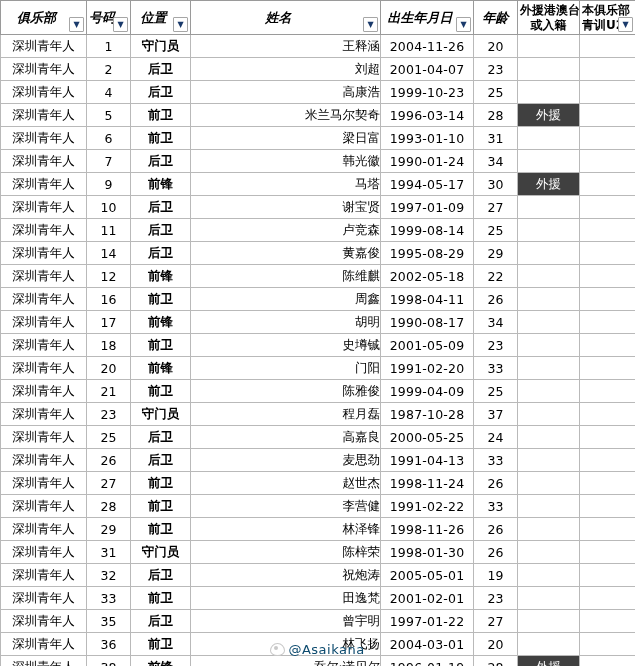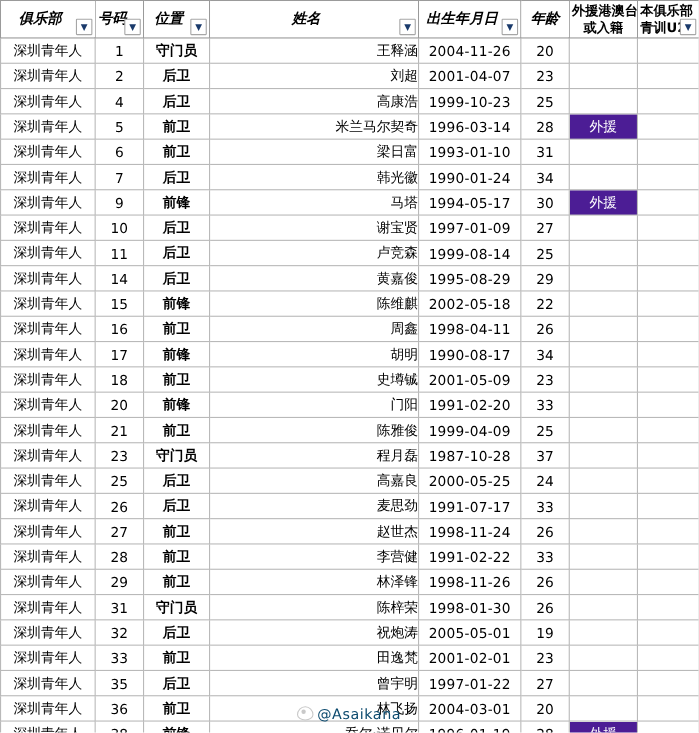--- a/index.html
+++ b/index.html
@@ -96,21 +96,21 @@
     margin-left: 12px;
   }
   td.c-age {
     text-align: center;
   }
   td.c-tag {
     text-align: center;
     font-size: 12.5px;
   }
   td.c-tag.filled {
-    background: #4c1d95;
+    background: #404040;
     color: #ffffff;
     font-weight: normal;
   }
   td.c-youth {
     text-align: center;
   }
   
   .watermark {
     position: absolute;
     left: 0;
@@ -309,21 +309,21 @@
         <td class="c-num">14</td>
         <td class="c-pos">后卫</td>
         <td class="c-name">黄嘉俊</td>
         <td class="c-dob">1995-08-29</td>
         <td class="c-age">29</td>
         <td class="c-tag"></td>
         <td class="c-youth"></td>
       </tr>
       <tr class="data-row">
         <td class="c-club">深圳青年人</td>
-        <td class="c-num">15</td>
+        <td class="c-num">12</td>
         <td class="c-pos">前锋</td>
         <td class="c-name">陈维麒</td>
         <td class="c-dob">2002-05-18</td>
         <td class="c-age">22</td>
         <td class="c-tag"></td>
         <td class="c-youth"></td>
       </tr>
       <tr class="data-row">
         <td class="c-club">深圳青年人</td>
         <td class="c-num">16</td>
@@ -392,21 +392,21 @@
         <td class="c-dob">2000-05-25</td>
         <td class="c-age">24</td>
         <td class="c-tag"></td>
         <td class="c-youth"></td>
       </tr>
       <tr class="data-row">
         <td class="c-club">深圳青年人</td>
         <td class="c-num">26</td>
         <td class="c-pos">后卫</td>
         <td class="c-name">麦思劲</td>
-        <td class="c-dob">1991-07-17</td>
+        <td class="c-dob">1991-04-13</td>
         <td class="c-age">33</td>
         <td class="c-tag"></td>
         <td class="c-youth"></td>
       </tr>
       <tr class="data-row">
         <td class="c-club">深圳青年人</td>
         <td class="c-num">27</td>
         <td class="c-pos">前卫</td>
         <td class="c-name">赵世杰</td>
         <td class="c-dob">1998-11-24</td>

